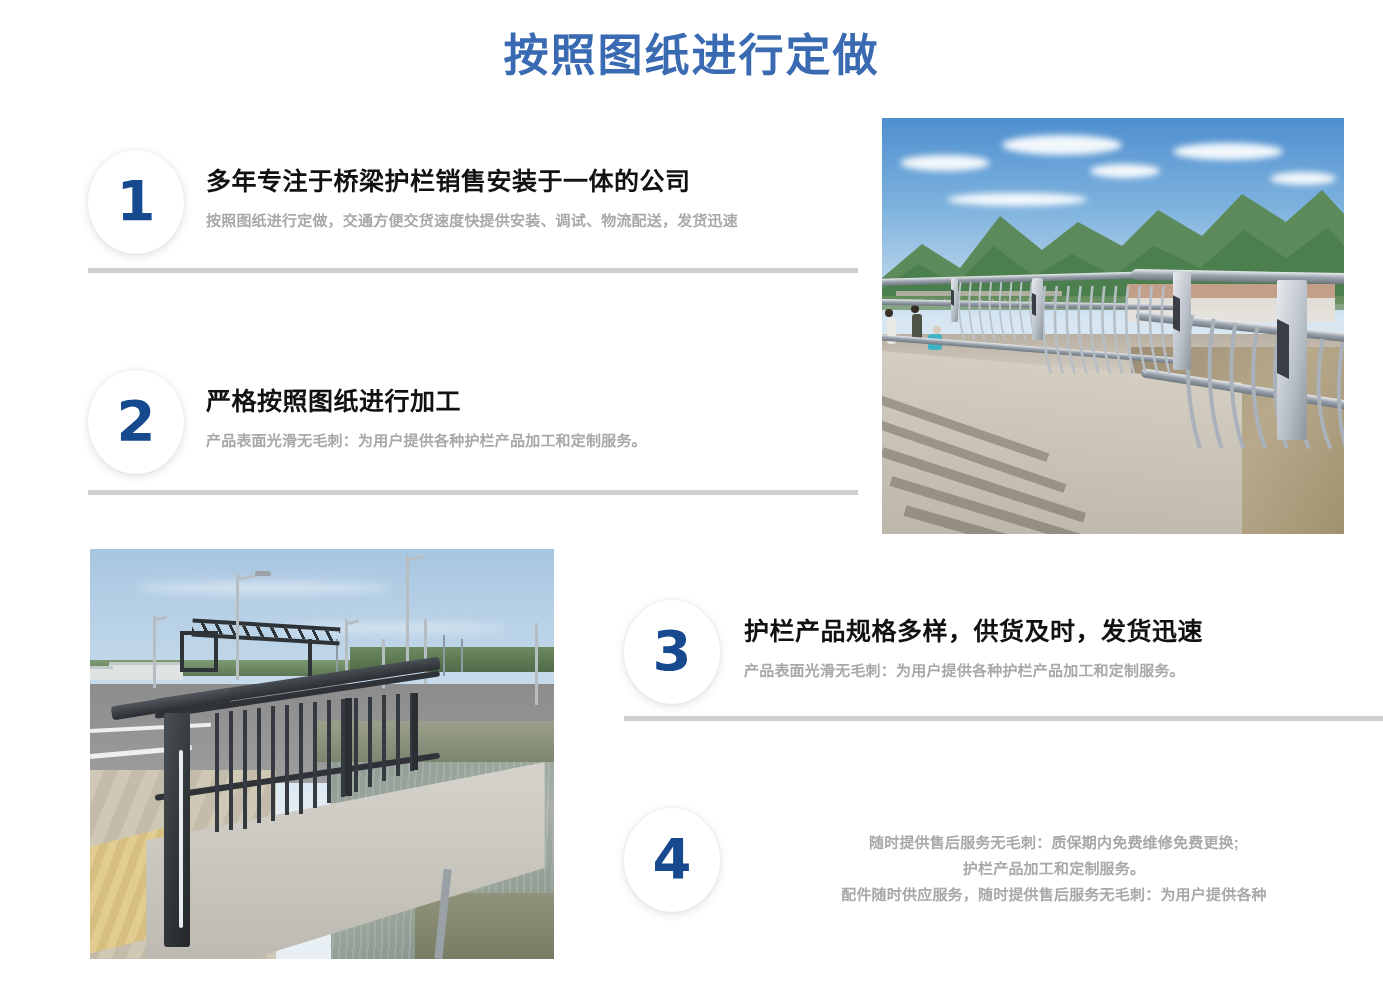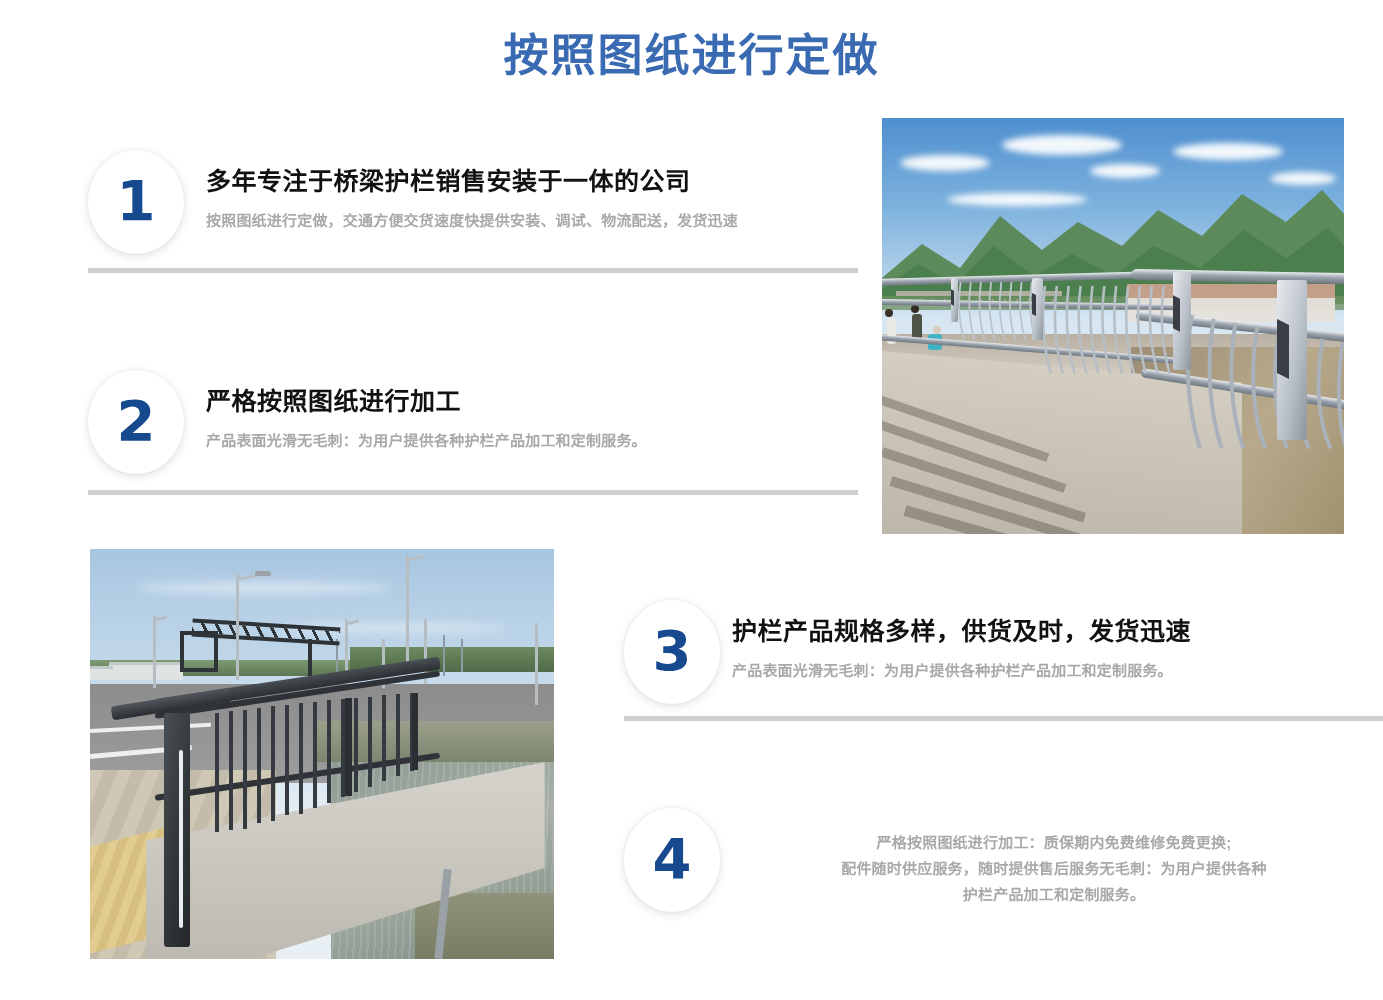--- a/index.html
+++ b/index.html
@@ -274,36 +274,36 @@
       <div class="feature-heading">严格按照图纸进行加工</div>
       <div class="feature-sub">产品表面光滑无毛刺：为用户提供各种护栏产品加工和定制服务。</div>
     </div>
   </div>
   <div class="divider" style="left:88px; top:490px; width:770px;"></div>
 
   <div class="feature" style="left:624px; top:600px; width:740px;">
     <div class="badge">
       <span class="badge-num">3</span>
     </div>
-    <div class="feature-text" style="margin-left:12px;">
+    <div class="feature-text" style="margin-left:24px;">
       <div class="feature-heading">护栏产品规格多样，供货及时，发货迅速</div>
       <div class="feature-sub">产品表面光滑无毛刺：为用户提供各种护栏产品加工和定制服务。</div>
     </div>
   </div>
   <div class="divider" style="left:624px; top:716px; width:759px;"></div>
 
   <div class="feature" style="left:624px; top:808px; width:740px;">
     <div class="badge">
       <span class="badge-num">4</span>
     </div>
     <div class="feature-text" style="margin-left:24px;">
       <div class="feature-sub multiline" style="margin-top:8px;">
-        <div>严格按照图纸进行加工：质保期内免费维修免费更换;</div>
+        <div>随时提供售后服务无毛刺：质保期内免费维修免费更换;</div>
+        <div>护栏产品加工和定制服务。</div>
         <div>配件随时供应服务，随时提供售后服务无毛刺：为用户提供各种</div>
-        <div>护栏产品加工和定制服务。</div>
       </div>
     </div>
   </div>
 
   <div class="photo ph1">
     <div class="sky"></div>
 
     <div class="cloud" style="left:4%;  top:9%;  width:90px; height:16px;"></div>
     <div class="cloud" style="left:26%; top:4%;  width:120px;height:20px;"></div>
     <div class="cloud" style="left:45%; top:11%; width:70px; height:14px;"></div>

